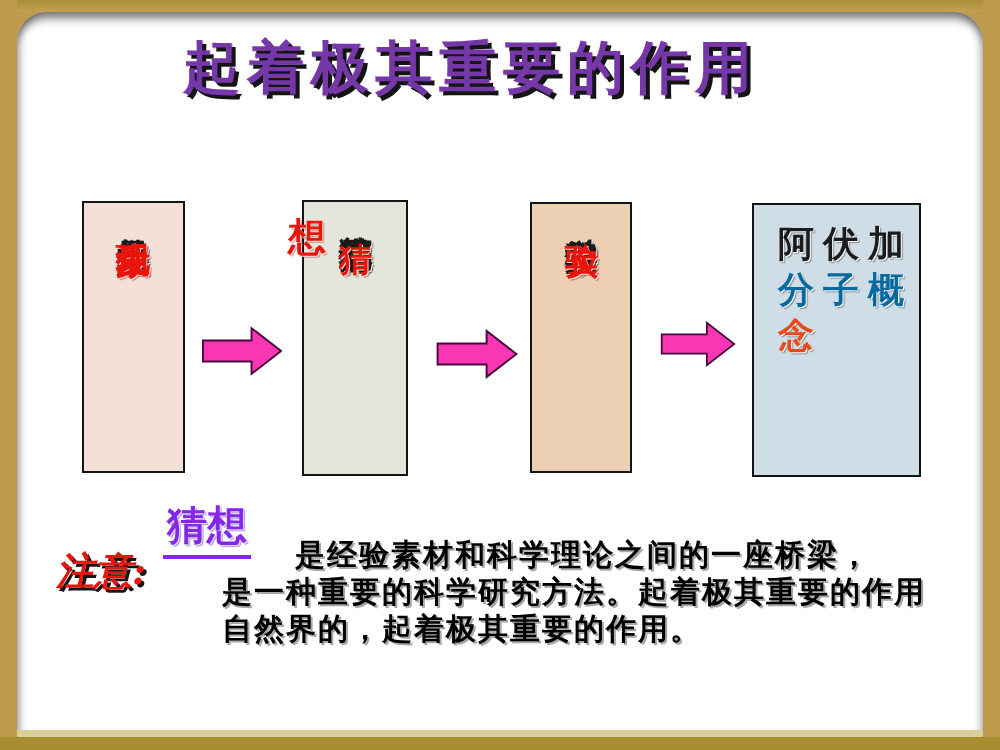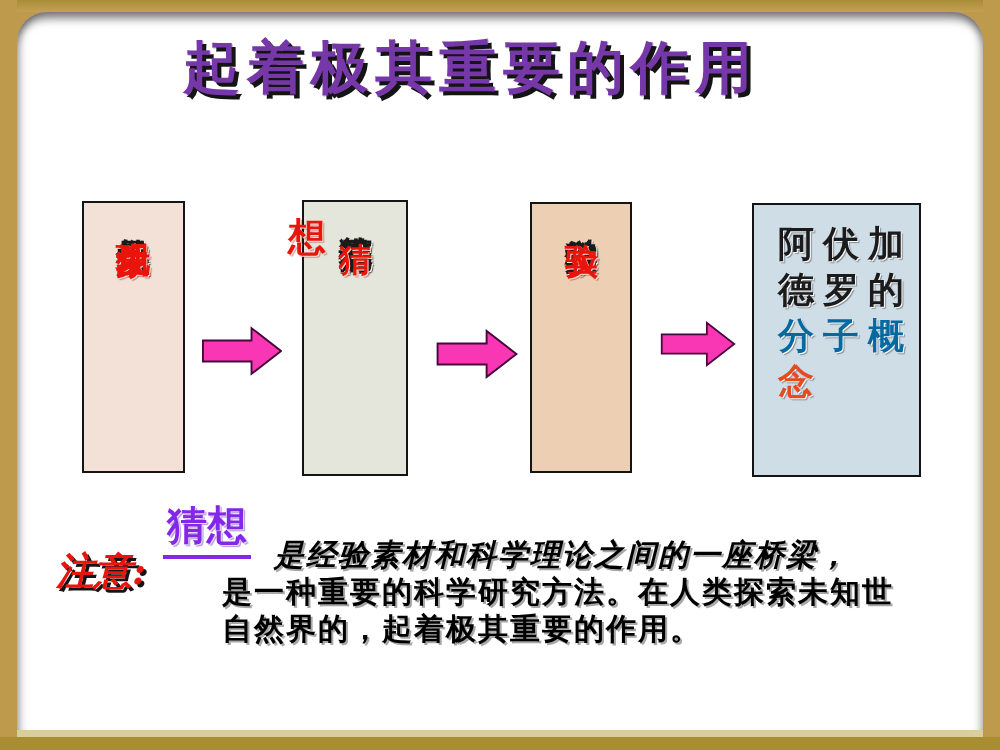--- a/index.html
+++ b/index.html
@@ -63,21 +63,21 @@
                 text-shadow:3px 3px 0 #151515;margin-top:32px; }
   .note-keyword { position:absolute; left:163px; top:498px; font-size:40px; font-weight:bold;
                   white-space:nowrap; font-family:"DejaVu Serif","Liberation Serif",serif;
                   border-bottom:4px solid currentColor; padding:0 4px 2px 4px;
                   text-shadow:1px 1px 0 #e6d8ff, 2px 2px 1px rgba(60,0,120,.4); }
   .note-paragraph { position:absolute; left:222px; top:536px; width:735px;
                     font-family:"DejaVu Serif","Liberation Serif",serif;
                     font-size:30px; font-weight:bold; color:#000; line-height:37px;
                     letter-spacing:2px; text-shadow:2px 2px 0 #a8a8a8; }
   .note-paragraph .pline { white-space:nowrap; }
-  .note-paragraph .pline.first { margin-left:52px;font-style:italic; }
+  .note-paragraph .pline.first { margin-left:73px; }
 </style>
 </head>
 <body>
 
 <div class="frame-band" id="frame-top"></div>
 <div class="frame-band" id="frame-left"></div>
 <div class="frame-band" id="frame-right"></div>
 <div class="frame-band" id="frame-bottom-light"></div>
 <div class="frame-band" id="frame-bottom-dark"></div>
 
@@ -94,35 +94,34 @@
 </div>
 <div class="wrap-char" style="color: rgb(232, 21, 13);">想</div>
 
 <div class="vbox" id="box3" style="background-color: rgb(237, 208, 179);">
   <div class="vtext"><span>科学家们的</span><span class="red-part" style="color: rgb(232, 21, 13);">实验</span></div>
 </div>
 
 <div class="vbox" id="box4" style="background-color: rgb(207, 221, 231);">
   <div class="inner">
     <div class="hline">阿伏加</div>
-    <div class="hline">德罗的</div>
     <div class="hline red-part" style="color: #0369a1;">分子概</div>
     <div class="hline red-part" style="color: rgb(232, 73, 31);">念</div>
   </div>
 </div>
 
 <svg class="flow-arrow" id="arrow1" viewBox="0 0 84 52">
   <polygon points="1,15 52,15 52,2 83,26 52,50 52,37 1,37" stroke="#46093d" stroke-width="2" fill="#f937b5"></polygon>
 </svg>
 <svg class="flow-arrow" id="arrow2" viewBox="0 0 84 52">
   <polygon points="1,15 52,15 52,2 83,26 52,50 52,37 1,37" stroke="#46093d" stroke-width="2" fill="#f937b5"></polygon>
 </svg>
 <svg class="flow-arrow" id="arrow3" viewBox="0 0 84 52">
   <polygon points="1,15 52,15 52,2 83,26 52,50 52,37 1,37" stroke="#46093d" stroke-width="2" fill="#f937b5"></polygon>
 </svg>
 
 <div class="note-label" style="color: rgb(232, 21, 13);">注意:</div>
 <div class="note-keyword" style="color: rgb(131, 39, 232);">猜想</div>
 <div class="note-paragraph">
   <div class="pline first">是经验素材和科学理论之间的一座桥梁，</div>
-  <div class="pline">是一种重要的科学研究方法。在人类探索未知世</div>
+  <div class="pline">是一种重要的科学研究方法。起着极其重要的作用</div>
   <div class="pline">自然界的，起着极其重要的作用。</div>
 </div>
 
 </body></html>

